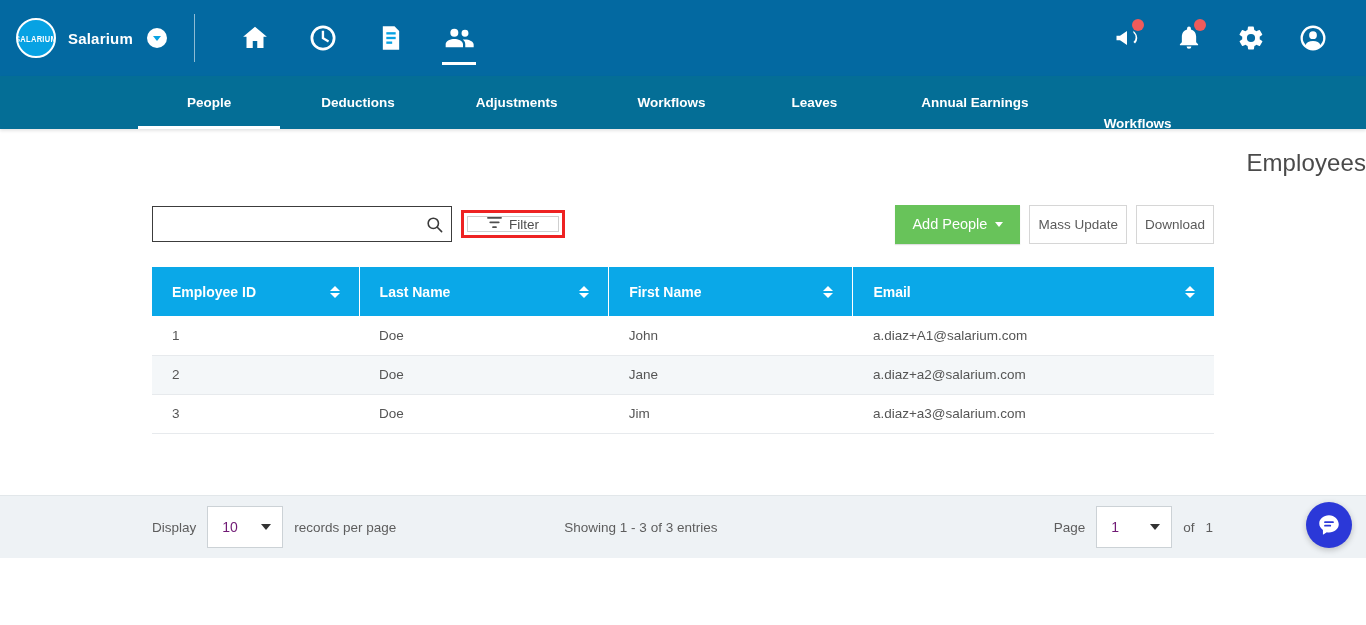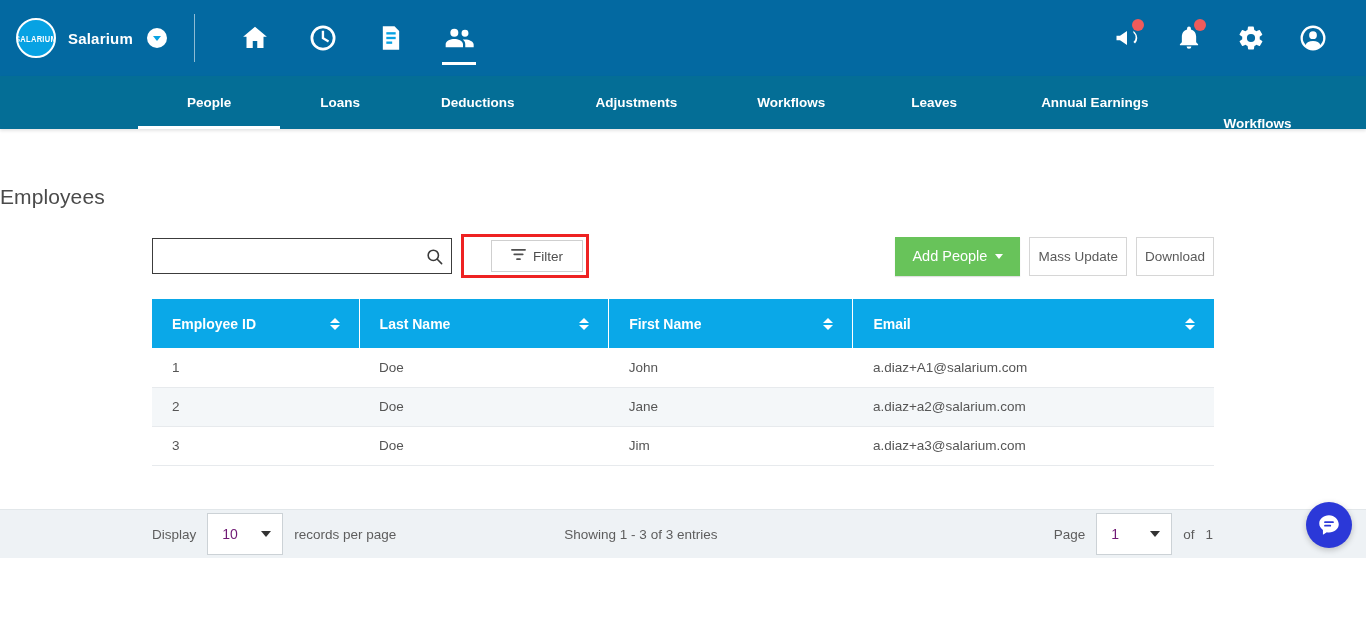--- a/index.html
+++ b/index.html
@@ -88,22 +88,22 @@
     white-space:nowrap;
   }
   .subnav-item.active::after {
     content:""; position:absolute; left:0; right:0; bottom:0;
     height:3px; background:#fff;
   }
 
   
   .main { position:relative; height:429px; background:#fff; }
   .page-title {
-    text-align:left; font-size:21px; color:#4a4a4a;
-    font-weight:normal; padding-top:56px; letter-spacing:.1px;
+    text-align:right; font-size:24px; color:#4a4a4a;
+    font-weight:normal; padding-top:20px; letter-spacing:.1px;
   }
 
   .toolbar {
     display:flex; align-items:center;
     margin:26px 152px 0 152px;
     height:42px; position:relative;
   }
   .search-wrap {
     width:300px; height:36px; border:1px solid #3c3c3c;
     background:#fff; display:flex; align-items:center;
@@ -117,26 +117,25 @@
   .search-icon-btn {
     position:absolute; right:6px; top:50%; transform:translateY(-50%);
     width:22px; height:22px; display:flex; align-items:center;
     justify-content:center; cursor:pointer; background:none; border:none;
   }
   .filter-highlight {
     border:3px solid #ee2222; padding:3px;
     margin-left:9px; display:inline-flex; background:#fff;
   }
   .filter-btn {
-    height:32px; min-width:92px; border:1px solid #cfcfcf;
+    height:16px; min-width:92px; border:1px solid #cfcfcf;
     background:#fff; display:flex; align-items:center;
     justify-content:center; gap:7px; cursor:pointer;
     font-size:13.5px; color:#4f4f4f; padding:0 12px;
     font-family:"Liberation Sans", sans-serif;
-    margin-left:24px;
   }
 
   .toolbar-right { margin-left:auto; display:flex; align-items:center; gap:9px; }
   .btn-green {
     background:#68c35a; color:#fff; border:none;
     height:39px; padding:0 17px; font-size:14.5px;
     display:flex; align-items:center; gap:8px; cursor:pointer;
     font-family:"Liberation Sans", sans-serif;
     box-shadow:0 1px 1px rgba(0,0,0,.12);
   }
@@ -173,21 +172,21 @@
   .sort-ic i.dn { border-top:5px solid #fff; }
   tbody td {
     height:39px; font-size:13.5px; color:#555;
     padding:0 20px; border-bottom:1px solid #e7eaed;
     background:#fff;
   }
   tbody tr.alt td { background:#f4f7f9; }
 
   
   .footer {
-    position:absolute; left:0; right:0; bottom:0; height:49px;
+    position:absolute; left:0; right:0; bottom:0; height:63px;
     background:#eef2f5; border-top:1px solid #e2e7ea;
     display:flex; align-items:center; font-size:13.5px; color:#5d5d5d;
   }
   .footer-left { display:flex; align-items:center; padding-left:152px; gap:11px; }
   .sel {
     border:1px solid #ccd2d6; background:#fff; height:42px;
     min-width:76px; display:flex; align-items:center;
     justify-content:space-between; padding:0 11px 0 14px;
     font-size:14px; color:#701a75; cursor:pointer; gap:14px;
   }
@@ -273,23 +272,20 @@
       <svg width="30" height="30" viewBox="0 0 24 24">
           <path d="M12 2a10 10 0 1 0 0 20 10 10 0 0 0 0-20zm0 1.9a8.1 8.1 0 0 1 5.9 13.6c-.6-2-2.9-3.1-5.9-3.1s-5.3 1.1-5.9 3.1A8.1 8.1 0 0 1 12 3.9zm0 2.7a3.1 3.1 0 1 0 0 6.2 3.1 3.1 0 0 0 0-6.2z"></path>
         </svg>
     </div>
   </div>
 </div>
 
 <div class="subnav" id="subnav">
     <div class="subnav-item active" style="padding: 0px 49px;">
       <span>People</span>
-    </div>
-    <div class="subnav-item" style="padding: 0px 40px;">
-      <span>Loans</span>
     </div>
     <div class="subnav-item" style="padding: 0px 41px;">
       <span>Deductions</span>
     </div>
     <div class="subnav-item" style="padding: 0px 40px;">
       <span>Adjustments</span>
     </div>
     <div class="subnav-item" style="padding: 0px 40px;">
       <span>Workflows</span>
     </div>

